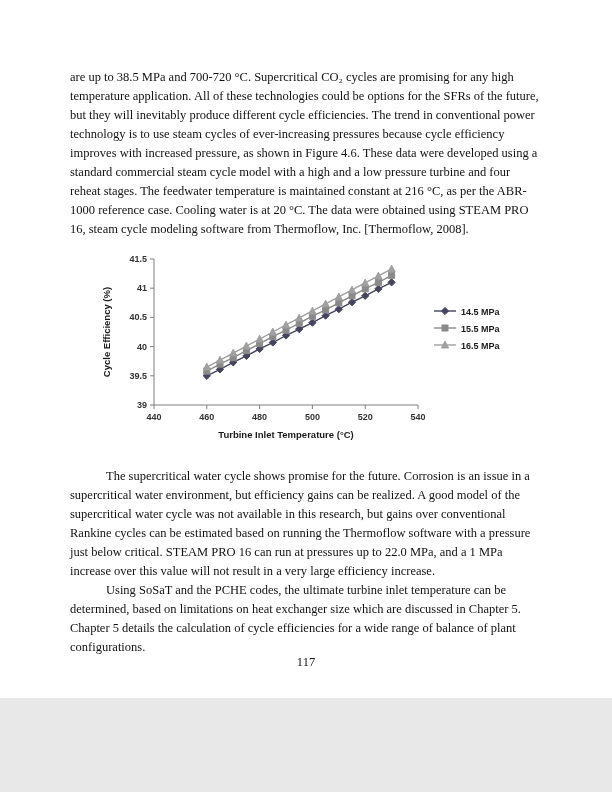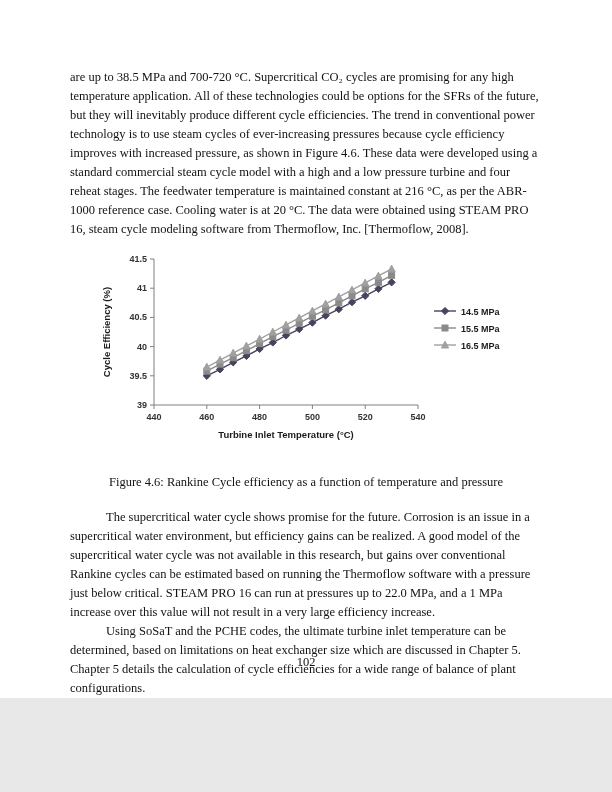--- a/index.html
+++ b/index.html
@@ -107,19 +107,18 @@
         <polygon points="256,37.15200000000006 259.6,43.952000000000055 252.4,43.952000000000055" fill="#a0a0a0" stroke="#a0a0a0"></polygon>
         <polygon points="269.20000000000005,30.14399999999979 272.80000000000007,36.94399999999979 265.6,36.94399999999979" fill="#a0a0a0" stroke="#a0a0a0"></polygon>
         <polygon points="282.4,23.13599999999995 286,29.93599999999995 278.79999999999995,29.93599999999995" fill="#a0a0a0" stroke="#a0a0a0"></polygon>
         <polygon points="295.6,16.12800000000011 299.20000000000005,22.92800000000011 292,22.92800000000011" fill="#a0a0a0" stroke="#a0a0a0"></polygon>
         <line x1="338" y1="96" x2="360" y2="96" stroke="#a0a0a0" stroke-width="1.4"></line>
         <polygon points="349,92.2 352.6,99 345.4,99" fill="#a0a0a0" stroke="#a0a0a0"></polygon>
         <text x="365" y="99.5" class="legend-label">16.5 MPa</text>
       </svg>
   </div>
 
-  <p class="caption">Figure 4.6: Rankine Cycle efficiency as a function of temperature and pressure</p>
 
   <p class="indent">The supercritical water cycle shows promise for the future.  Corrosion is an issue in a supercritical water environment, but efficiency gains can be realized.  A good model of the supercritical water cycle was not available in this research, but gains over conventional Rankine cycles can be estimated based on running the Thermoflow software with a pressure just below critical.  STEAM PRO 16 can run at pressures up to 22.0 MPa, and a 1 MPa increase over this value will not result in a very large efficiency increase.</p>
   <p class="indent">Using SoSaT and the PCHE codes, the ultimate turbine inlet temperature can be determined, based on limitations on heat exchanger size which are discussed in Chapter 5.  Chapter 5 details the calculation of cycle efficiencies for a wide range of balance of plant configurations.</p>
 
-  <div class="page-footer">102</div>
+  <div class="page-footer">117</div>
 </div>
 
 </body></html>

